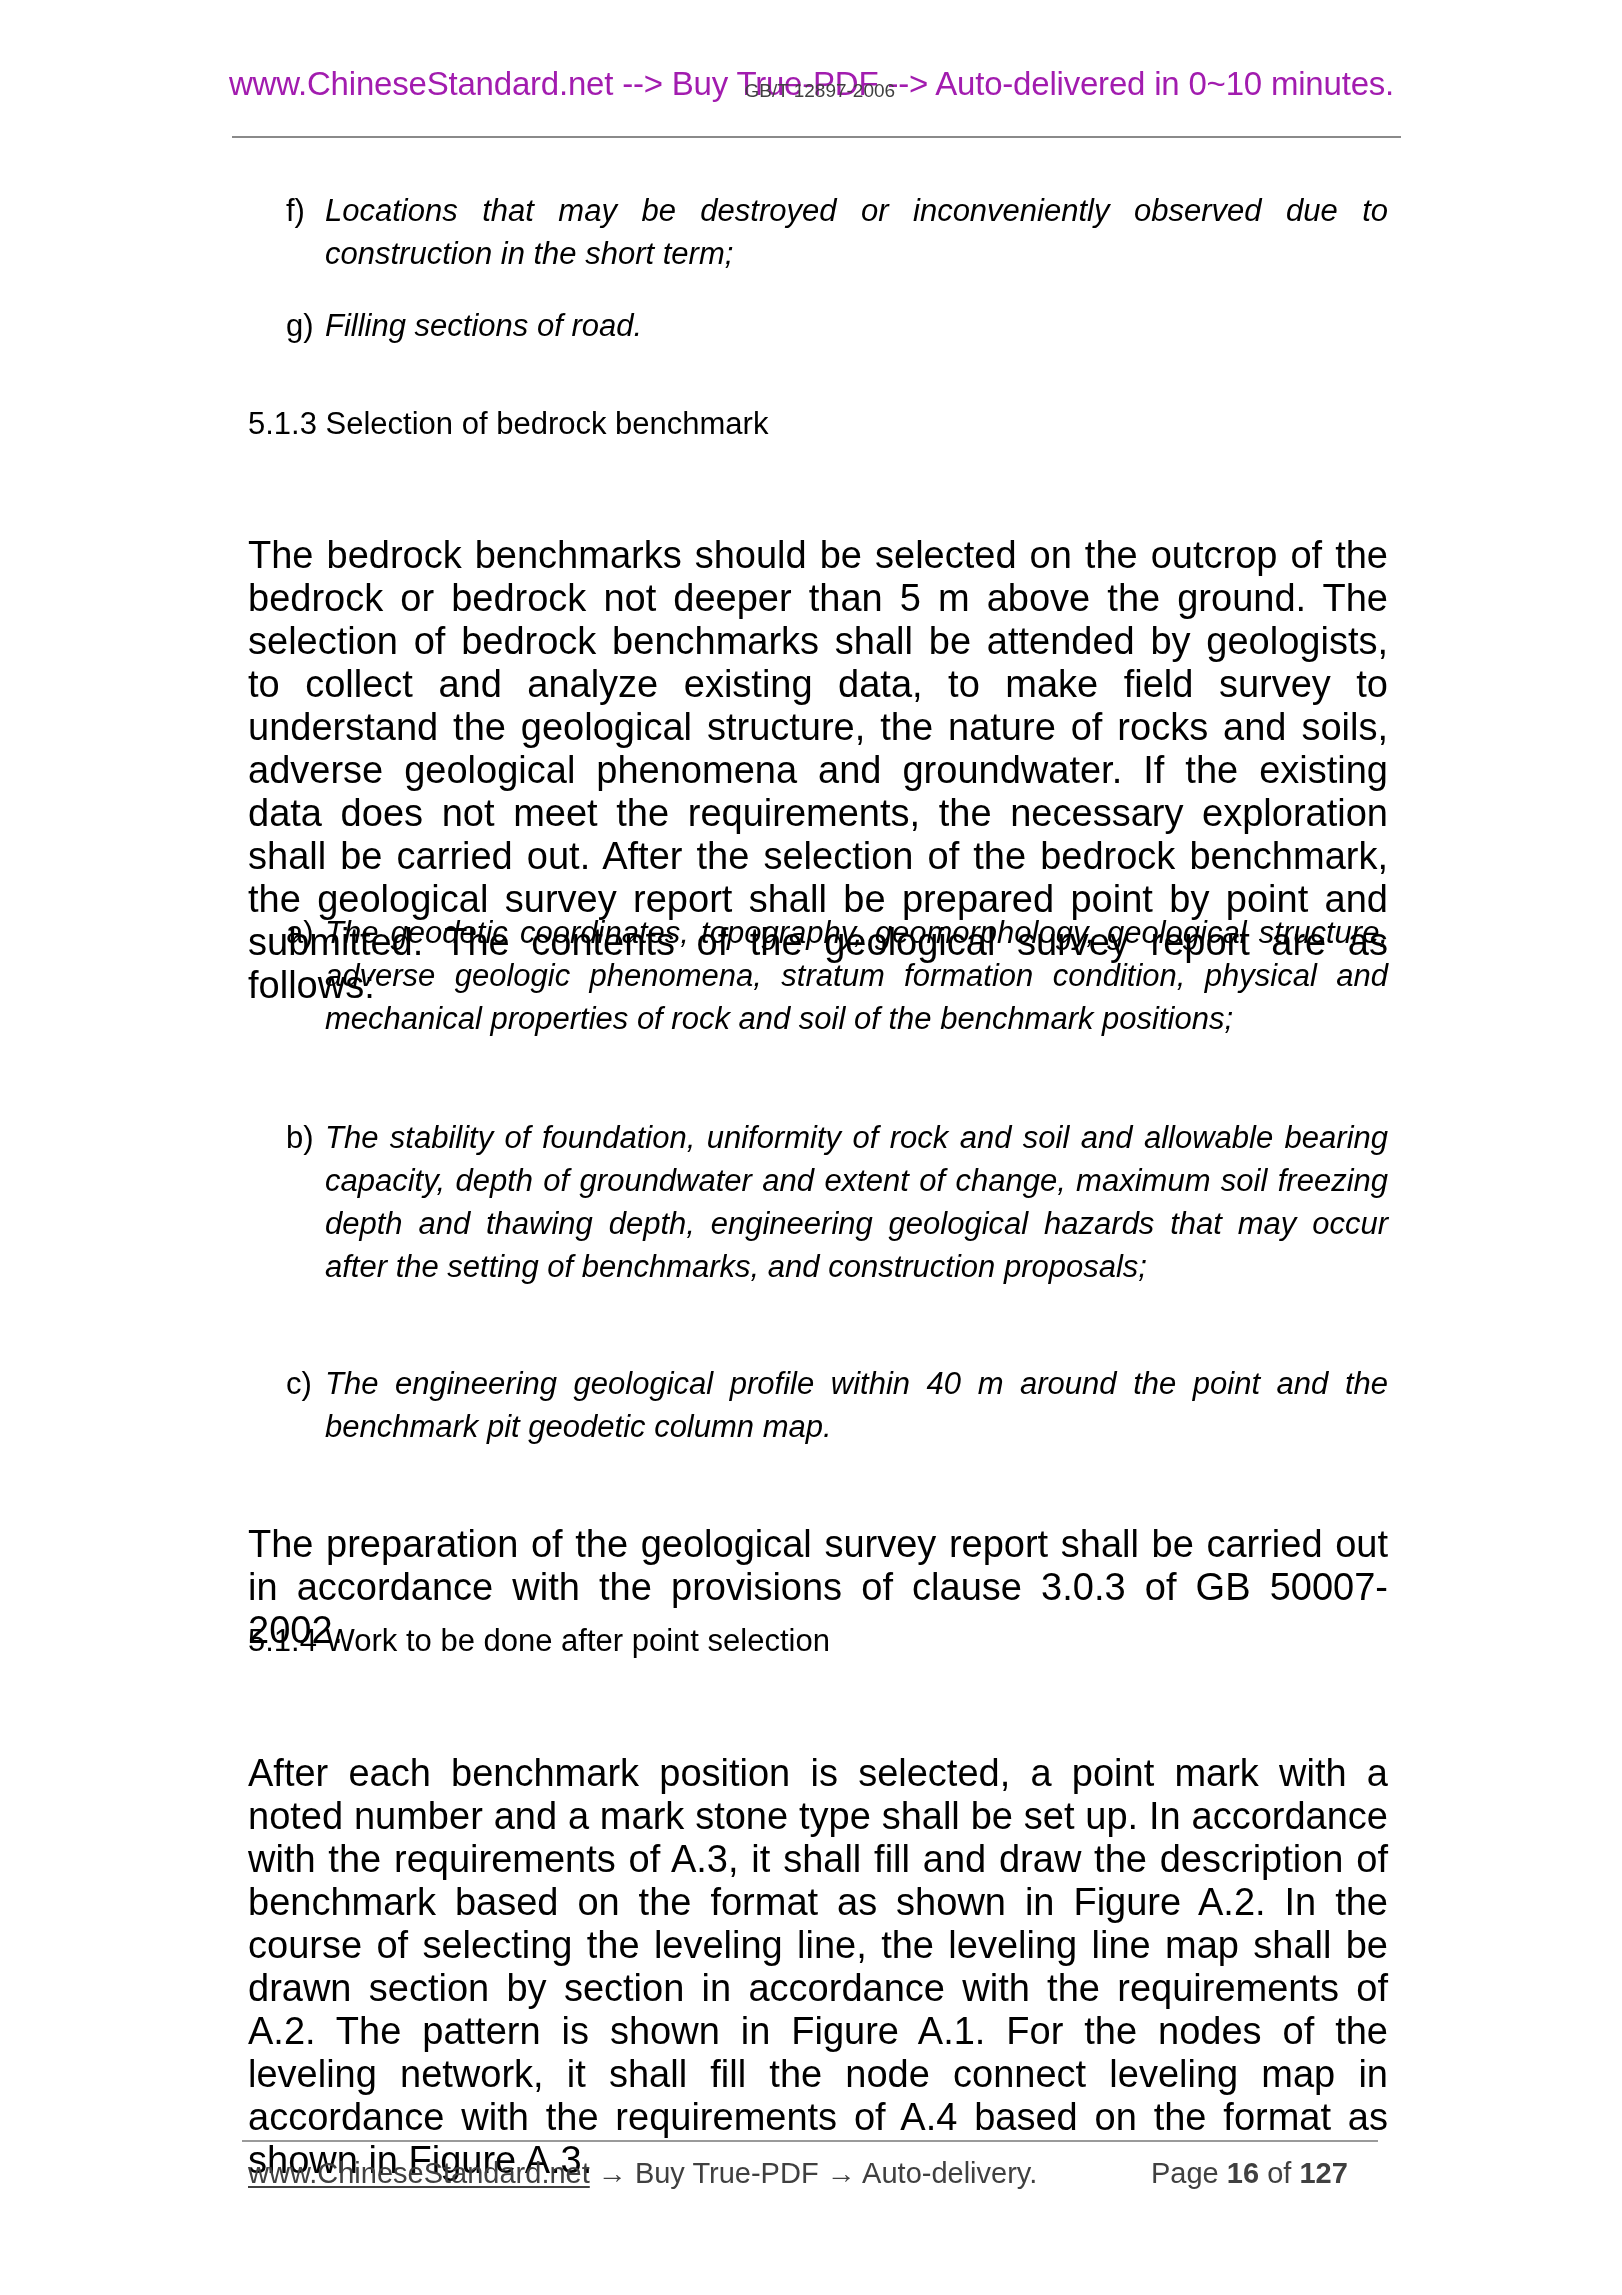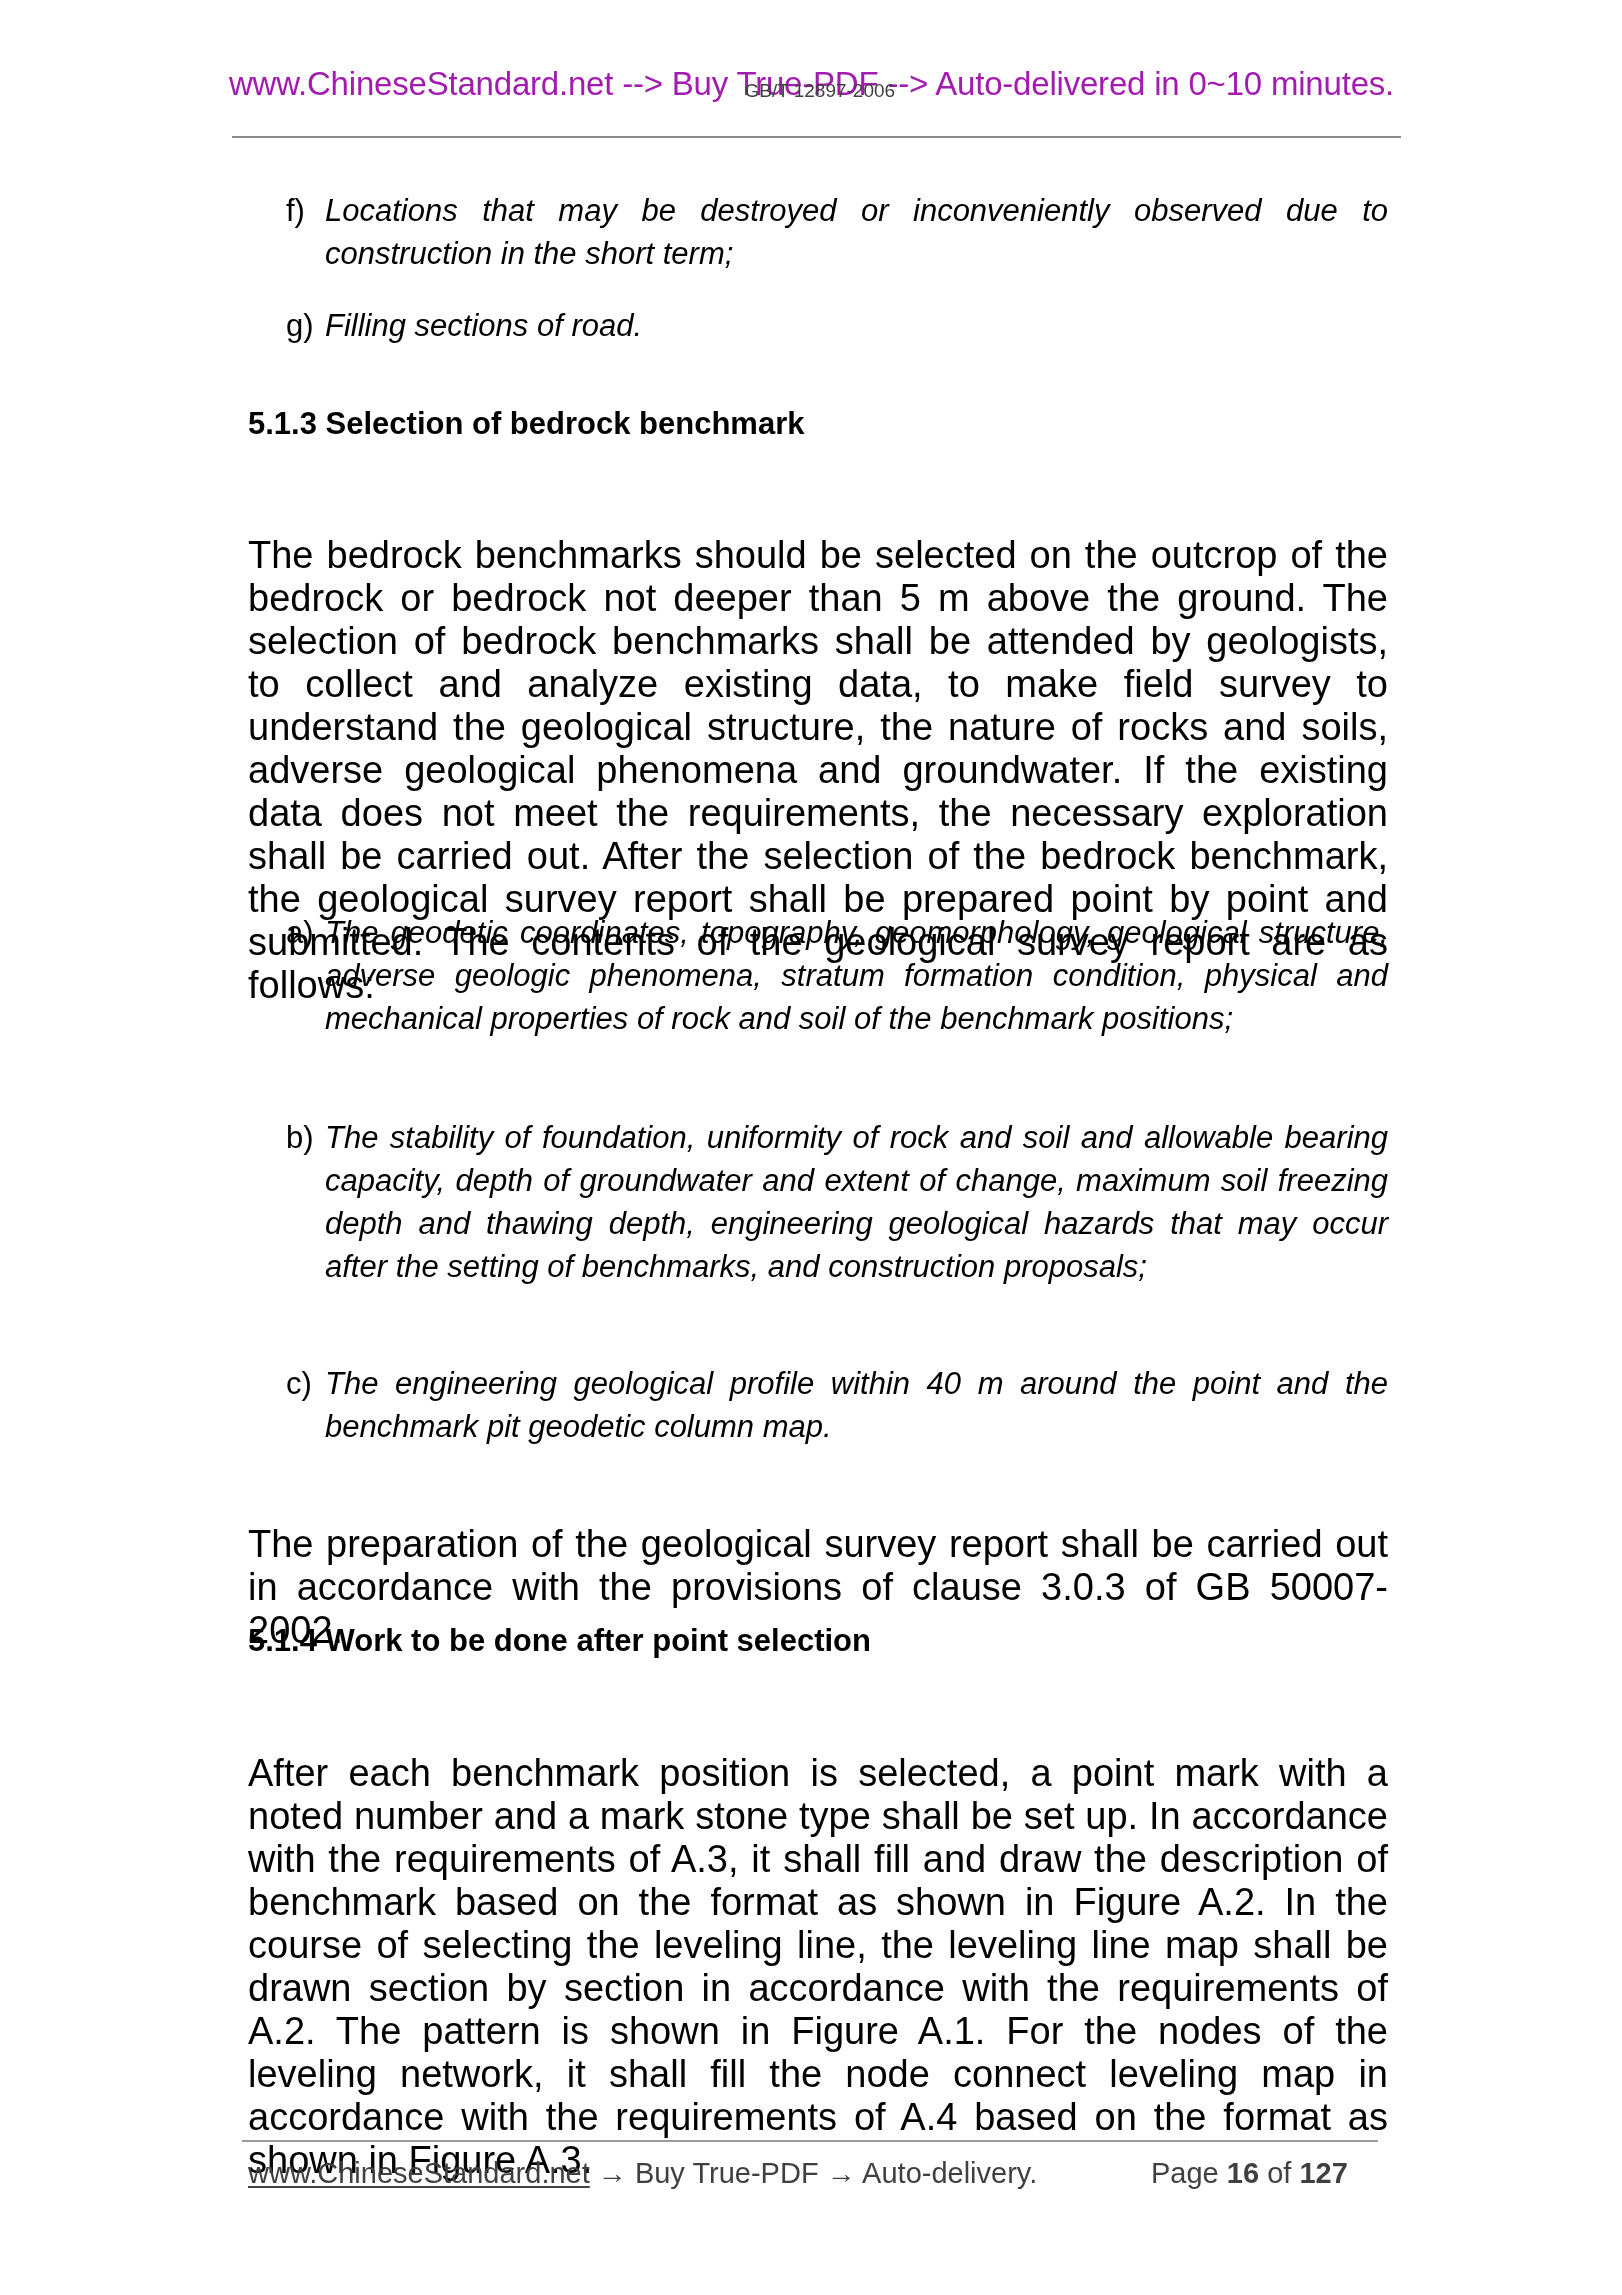--- a/index.html
+++ b/index.html
@@ -10,21 +10,21 @@
   .hdr-std { position: absolute; left: 0; width: 1623px; top: 80px; text-align: center;
              font-size: 19px; color: #404040; white-space: nowrap; }
   .hdr-std span { display: inline-block; transform: translateX(8.3px); }
   .rule-top { position: absolute; left: 232px; width: 1169px; top: 136px; height: 0;
               border-top: 2.5px solid #8a8a8a; }
   .rule-bottom { position: absolute; left: 242px; width: 1136px; top: 2140px; height: 0;
                  border-top: 2.5px solid #9a9a9a; }
   .content { position: absolute; left: 248px; width: 1140px; top: 0; }
   .p { position: absolute; left: 0; width: 1140px; font-size: 38px; line-height: 43px;
        text-align: justify; text-align-last: left; margin-top: 41px; }
-  .h { position: absolute; left: 0; font-size: 31px; font-weight: bold; line-height: 43px; white-space: nowrap; }
+  .h { position: absolute; left: 0; font-size: 31px; font-weight: normal; line-height: 43px; white-space: nowrap; }
   .li { position: absolute; left: 38px; width: 1102px; font-size: 31px; line-height: 43px; }
   .li .lbl { position: absolute; left: 0; top: 0; }
   .li .txt { display: block; padding-left: 39px; text-align: justify; text-align-last: left; font-style: italic; }
   .footer { position: absolute; top: 2157px; font-size: 29px; color: #404040; white-space: nowrap; }
   .footer-left { left: 248px; }
   .footer-left a { color: #404040; text-decoration: underline; text-underline-offset: 3.3px; }
   .footer-right { left: 1151px; }
   .footer-right b { font-weight: bold; }
 </style>
 </head>

